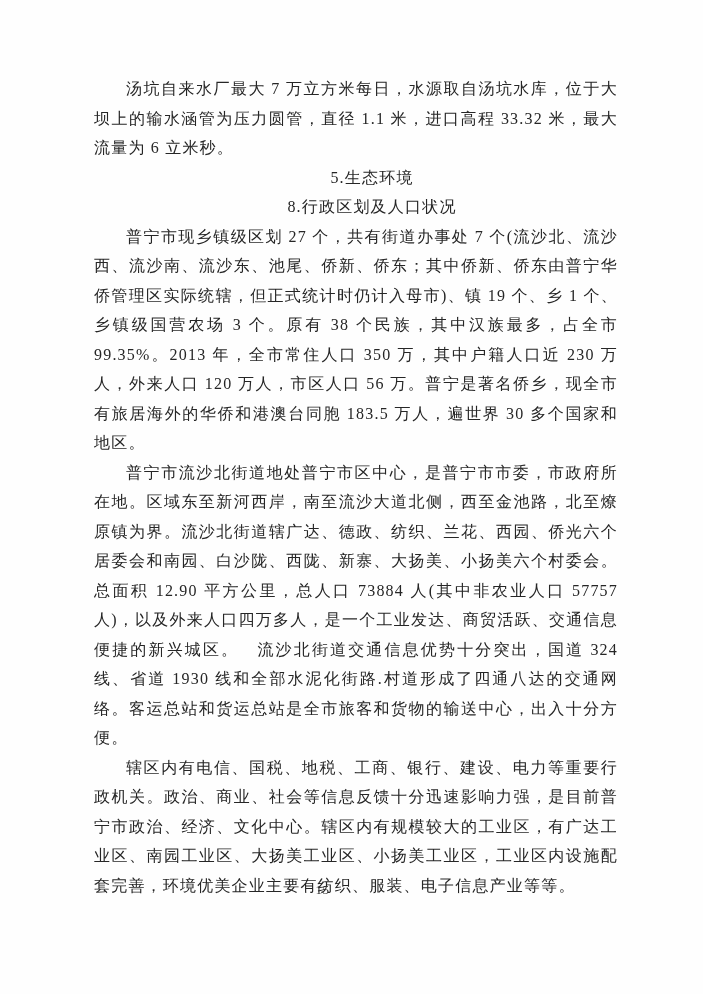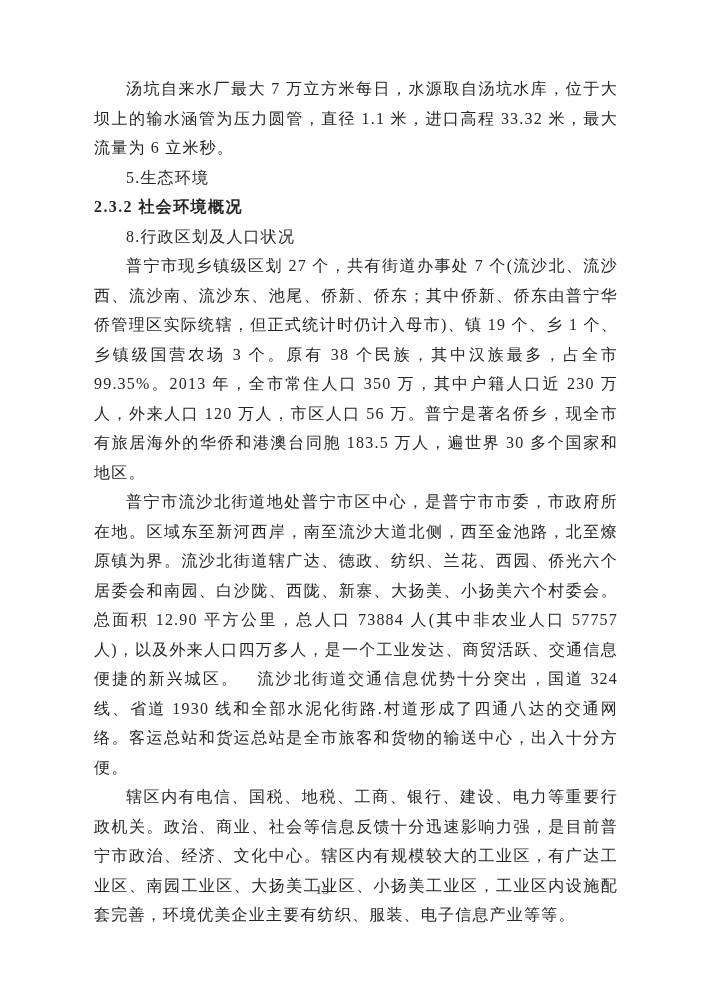--- a/index.html
+++ b/index.html
@@ -30,21 +30,21 @@
   }
   .content p {
     margin: 0;
     padding: 0;
   }
   p.paragraph {
     text-indent: 2em;
   }
   p.subheading {
     text-indent: 2em;
-    text-align: left;
+    text-align: center;
     font-family: Liberation Serif, serif;
   }
   p.heading {
     text-indent: 0;
     font-weight: 700;
     text-align: left;
     letter-spacing: 1.4px;
   }
   .page-number {
     position: absolute;
@@ -57,20 +57,19 @@
     color: #333333;
   }
 </style>
 </head>
 <body>
 
 <div class="page" style="background: rgb(254, 254, 254); color: rgb(38, 38, 38);">
   <div class="content" id="doc-body">
       <p class="paragraph">汤坑自来水厂最大 7 万立方米每日，水源取自汤坑水库，位于大坝上的输水涵管为压力圆管，直径 1.1 米，进口高程 33.32 米，最大流量为 6 立米秒。</p>
       <p class="subheading">5.生态环境</p>
-      <p class="heading">2.3.2 社会环境概况</p>
       <p class="subheading">8.行政区划及人口状况</p>
       <p class="paragraph">普宁市现乡镇级区划 27 个，共有街道办事处 7 个(流沙北、流沙西、流沙南、流沙东、池尾、侨新、侨东；其中侨新、侨东由普宁华侨管理区实际统辖，但正式统计时仍计入母市)、镇 19 个、乡 1 个、乡镇级国营农场 3 个。原有 38 个民族，其中汉族最多，占全市 99.35%。2013 年，全市常住人口 350 万，其中户籍人口近 230 万人，外来人口 120 万人，市区人口 56 万。普宁是著名侨乡，现全市有旅居海外的华侨和港澳台同胞 183.5 万人，遍世界 30 多个国家和地区。</p>
       <p class="paragraph">普宁市流沙北街道地处普宁市区中心，是普宁市市委，市政府所在地。区域东至新河西岸，南至流沙大道北侧，西至金池路，北至燎原镇为界。流沙北街道辖广达、德政、纺织、兰花、西园、侨光六个居委会和南园、白沙陇、西陇、新寨、大扬美、小扬美六个村委会。总面积 12.90 平方公里，总人口 73884 人(其中非农业人口 57757 人)，以及外来人口四万多人，是一个工业发达、商贸活跃、交通信息便捷的新兴城区。　流沙北街道交通信息优势十分突出，国道 324 线、省道 1930 线和全部水泥化街路.村道形成了四通八达的交通网络。客运总站和货运总站是全市旅客和货物的输送中心，出入十分方便。</p>
       <p class="paragraph">辖区内有电信、国税、地税、工商、银行、建设、电力等重要行政机关。政治、商业、社会等信息反馈十分迅速影响力强，是目前普宁市政治、经济、文化中心。辖区内有规模较大的工业区，有广达工业区、南园工业区、大扬美工业区、小扬美工业区，工业区内设施配套完善，环境优美企业主要有纺织、服装、电子信息产业等等。</p>
     </div>
   <div class="page-number">15</div>
 </div>
 
 </body></html>

